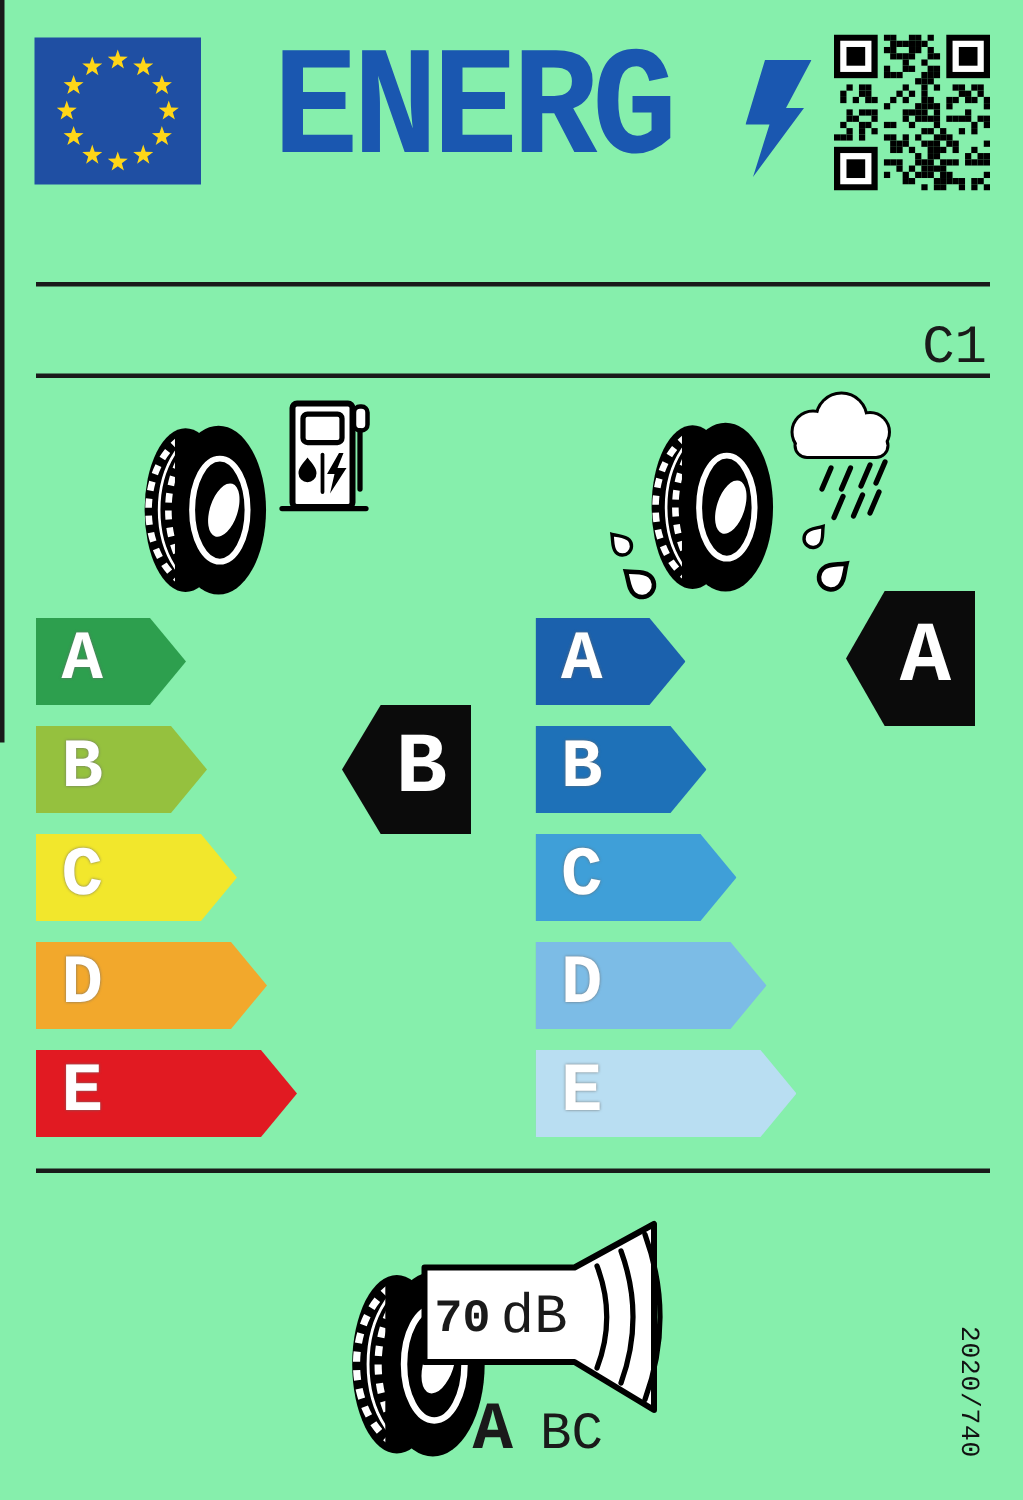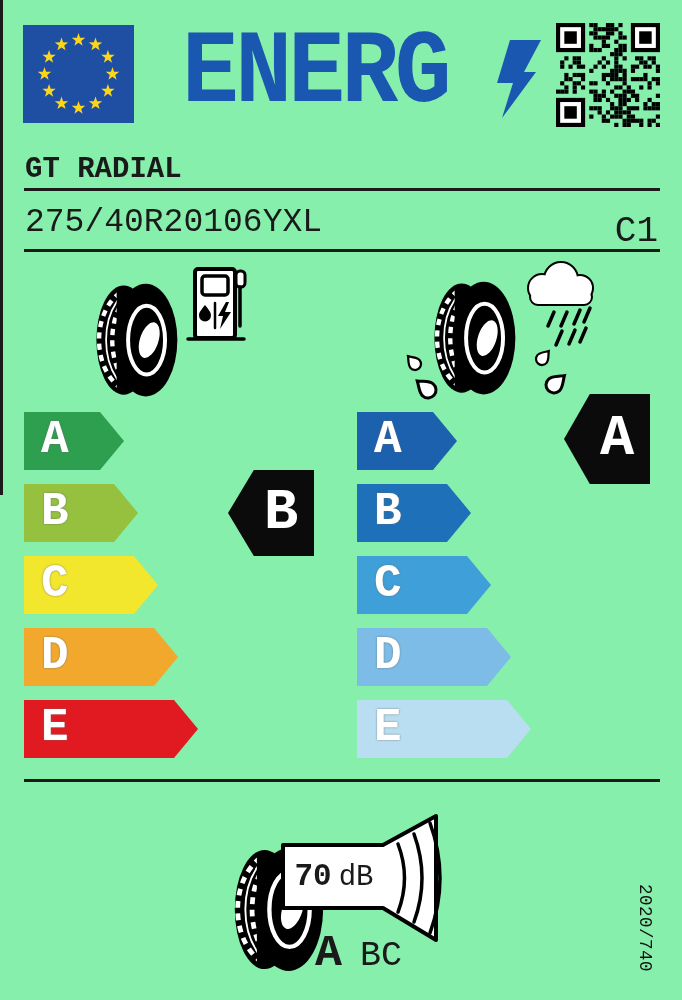--- a/index.html
+++ b/index.html
@@ -35,24 +35,24 @@
   .grade-letter{display:block;font-size:46px;font-weight:bold;color:#fff;line-height:57px;
                 padding-left:17px;text-shadow:0 0 2px rgba(110,110,110,.95);}
   .indicator{position:absolute;background:#0b0b0b;color:#fff;font-weight:bold;
              display:flex;align-items:center;justify-content:center;box-sizing:border-box;
              clip-path:polygon(0 50%,30% 0,100% 0,100% 100%,30% 100%);padding-left:20px;}
   .ind-fuel{left:228px;top:470px;width:86px;height:86px;font-size:57px;}
   .ind-wet{left:564px;top:394px;width:86px;height:90px;font-size:57px;}
   
   .noise-tire{left:230px;top:846px;width:96px;height:127px;}
   .horn{left:250px;top:806px;width:205px;height:145px;}
-  .db-box{left:287px;top:861px;width:94px;display:flex;align-items:flex-end;
+  .db-box{left:287px;top:861px;width:94px;display:flex;align-items:center;
           justify-content:center;gap:7px;white-space:nowrap;}
   .db-val{font-size:31px;font-weight:bold;line-height:1;}
-  .db-unit{font-size:29px;line-height:1;}
+  .db-unit{font-size:37px;line-height:1;}
   .noise-class{left:315px;top:931px;display:flex;align-items:baseline;}
   .nc-rated{font-size:45px;font-weight:bold;line-height:1;}
   .nc-others{font-size:35px;line-height:1;margin-left:18px;}
   .regulation{left:635px;top:884px;font-size:17.5px;writing-mode:vertical-rl;
               text-orientation:mixed;letter-spacing:.5px;color:#111;}
   svg{display:block;}
 </style>
 </head>
 <body>
 
@@ -302,23 +302,21 @@
       <rect x="4.16" y="4.16" width="20.8" height="20.8" fill="#fff"></rect>
       <rect x="8.32" y="8.32" width="12.48" height="12.48" fill="#000"></rect>
       <rect x="74.88" y="0" width="29.12" height="29.12" fill="#000"></rect>
       <rect x="79.04" y="4.16" width="20.8" height="20.8" fill="#fff"></rect>
       <rect x="83.2" y="8.32" width="12.48" height="12.48" fill="#000"></rect>
       <rect x="0" y="74.88" width="29.12" height="29.12" fill="#000"></rect>
       <rect x="4.16" y="79.04" width="20.8" height="20.8" fill="#fff"></rect>
       <rect x="8.32" y="83.2" width="12.48" height="12.48" fill="#000"></rect>
     </svg>
 
-  <div class="abs brand">GT RADIAL</div>
   <div class="rule rule-1"></div>
-  <div class="abs size">275/40R20106YXL</div>
   <div class="abs tclass">C1</div>
   <div class="rule rule-2"></div>
 
   <div class="vdivider"></div>
 
   <svg class="abs icon-left" viewBox="0 0 170 145">
     <use href="#tire" transform="translate(4,24) scale(0.88)"></use>
     <g transform="translate(98,0)" stroke="#000" fill="none" stroke-linecap="round">
       <line x1="2" y1="81" x2="58" y2="81" stroke-width="3.5"></line>
       <rect x="9" y="11" width="40" height="69" rx="3" fill="#fff" stroke-width="4"></rect>

